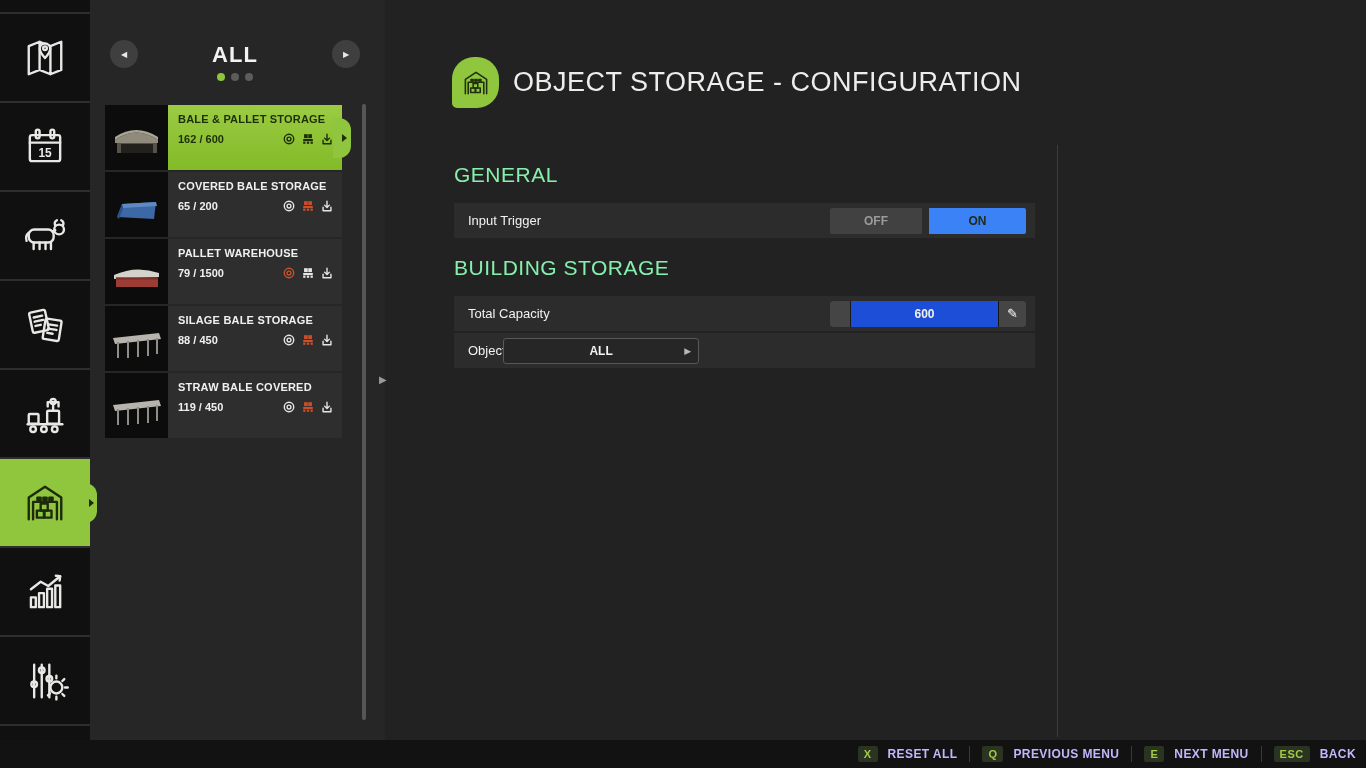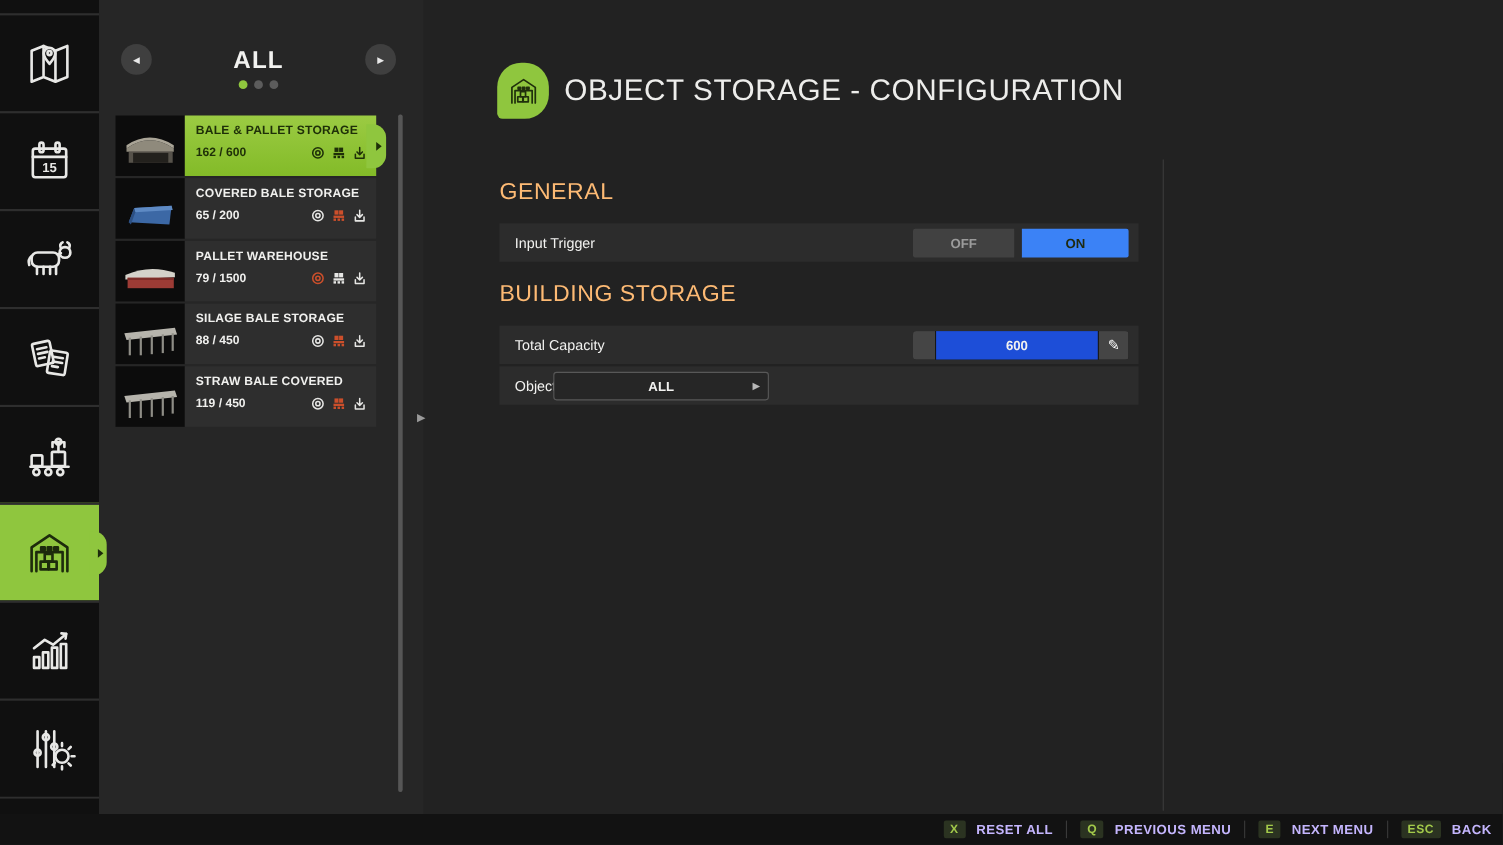--- a/index.html
+++ b/index.html
@@ -29,21 +29,21 @@
     font-size:8px; cursor:pointer; }
   .cat-prev { left:20px; } .cat-next { left:242px; }
   .cat-title { position:absolute; left:48px; top:42px; width:194px; text-align:center;
     color:#f2f2f0; font-size:22px; font-weight:bold; letter-spacing:1px; }
   .page-dots { position:absolute; left:48px; top:73px; width:194px; display:flex;
     justify-content:center; gap:6px; }
   .page-dot { width:8px; height:8px; border-radius:50%; background:#5c5c5c; cursor:pointer; }
   .page-dot.active { background:#8fc63e; }
 
   .bld-list { position:absolute; left:15px; top:105px; width:237px; }
-  .bld-item { position:relative; display:flex; height:55px; margin-bottom:2px; cursor:pointer; }
+  .bld-item { position:relative; display:flex; height:65px; margin-bottom:2px; cursor:pointer; }
   .bld-thumb { flex:0 0 63px; background:#0c0c0c; display:flex; align-items:center; justify-content:center; }
   .bld-thumb svg { width:63px; height:55px; }
   .bld-body { flex:1; background:#2e2e2e; padding:8px 8px 0 10px; color:#f0f0ee; }
   .bld-item.selected .bld-body { background:linear-gradient(180deg,#9bcb43,#83bb28); color:#1e2f08; }
   .bld-title { font-size:11px; font-weight:bold; letter-spacing:0.2px; margin-bottom:7px; white-space:nowrap; }
   .bld-row2 { display:flex; align-items:center; justify-content:space-between; }
   .bld-fill { font-size:11px; font-weight:bold; }
   .bld-icons { display:flex; align-items:center; gap:5px; }
   .li-icon { width:14px; height:14px; color:inherit; }
   .li-icon[data-state="unsupported"] { color:#cc4f2b; }
@@ -64,21 +64,21 @@
 
   
   .main { position:absolute; left:385px; top:0; width:981px; height:740px; background:#222222; }
   .page-head { position:absolute; left:67px; top:57px; display:flex; align-items:center;text-align:right; }
   .head-badge { width:47px; height:51px; background:#8fc63e; border-radius:22px 22px 22px 5px;
     display:flex; align-items:center; justify-content:center; color:#20300c; }
   .head-badge svg { width:34px; height:34px; }
   .page-title { margin-left:14px; color:#ededeb; font-size:27px; font-weight:400; letter-spacing:0.5px; }
 
   .content { position:absolute; left:69px; top:150px; width:581px; }
-  .section-title { color:#fdba74; font-size:21px; font-weight:400; letter-spacing:0.5px; }
+  .section-title { color:#86efac; font-size:21px; font-weight:400; letter-spacing:0.5px; }
   .sec-general-title { margin:13px 0 16px 0; }
   .sec-building-title { margin:18px 0 16px 0; }
   .cfg-row { position:relative; height:35px; background:#2c2c2c; margin-bottom:2px;
     display:flex; align-items:center; }
   .cfg-label { padding-left:14px; color:#f2f2f0; font-size:13px; font-weight:normal; }
   .cfg-control { position:absolute; right:9px; display:flex; align-items:center; height:26px; }
 
   .toggle { width:196px; }
   .toggle-seg { height:26px; display:flex; align-items:center; justify-content:center;
     font-size:12px; font-weight:bold; cursor:pointer; }

